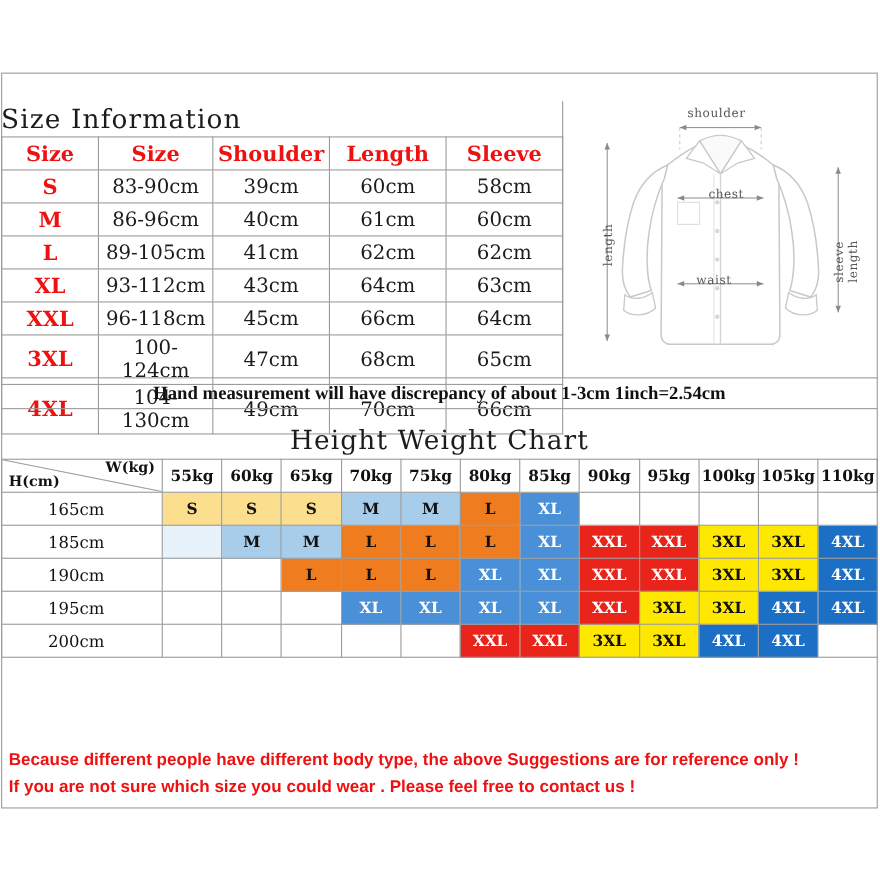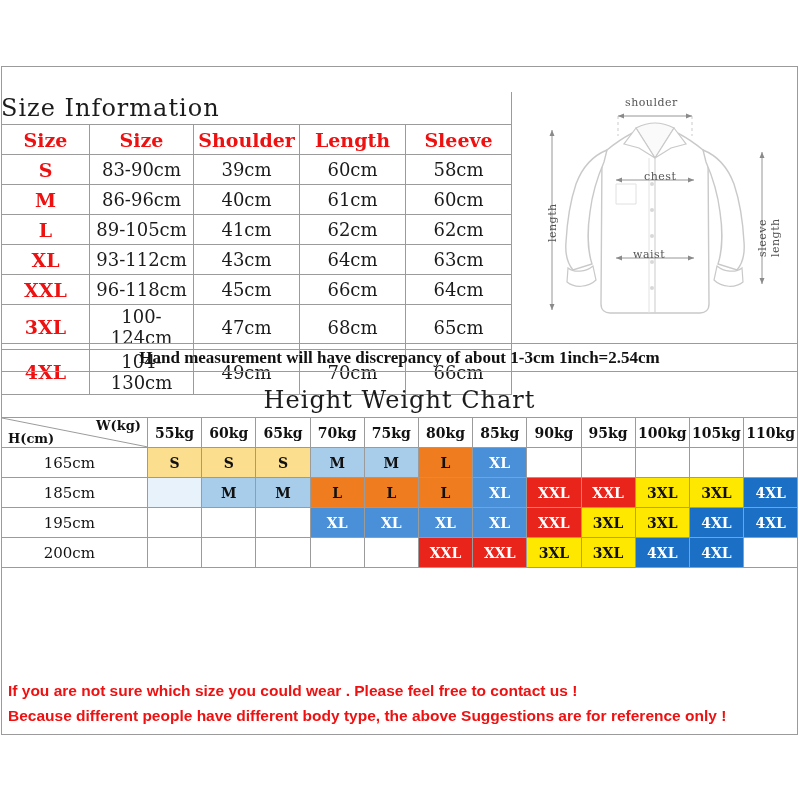--- a/index.html
+++ b/index.html
@@ -423,20 +423,35 @@
           <td class="cell" style="background: rgb(239, 124, 31); color: rgb(17, 17, 17);">L</td>
           <td class="cell" style="background: rgb(239, 124, 31); color: rgb(17, 17, 17);">L</td>
           <td class="cell" style="background: rgb(74, 144, 217); color: rgb(255, 255, 255);">XL</td>
           <td class="cell" style="background: rgb(232, 36, 27); color: rgb(255, 255, 255);">XXL</td>
           <td class="cell" style="background: rgb(232, 36, 27); color: rgb(255, 255, 255);">XXL</td>
           <td class="cell" style="background: rgb(255, 232, 0); color: rgb(17, 17, 17);">3XL</td>
           <td class="cell" style="background: rgb(255, 232, 0); color: rgb(17, 17, 17);">3XL</td>
           <td class="cell" style="background: rgb(27, 111, 196); color: rgb(255, 255, 255);">4XL</td>
         </tr>
         <tr>
+          <td class="hcell">190cm</td>
+          <td class="cell" style="background: rgb(255, 255, 255); color: rgb(17, 17, 17);"></td>
+          <td class="cell" style="background: rgb(255, 255, 255); color: rgb(17, 17, 17);"></td>
+          <td class="cell" style="background: rgb(239, 124, 31); color: rgb(17, 17, 17);">L</td>
+          <td class="cell" style="background: rgb(239, 124, 31); color: rgb(17, 17, 17);">L</td>
+          <td class="cell" style="background: rgb(239, 124, 31); color: rgb(17, 17, 17);">L</td>
+          <td class="cell" style="background: rgb(74, 144, 217); color: rgb(255, 255, 255);">XL</td>
+          <td class="cell" style="background: rgb(74, 144, 217); color: rgb(255, 255, 255);">XL</td>
+          <td class="cell" style="background: rgb(232, 36, 27); color: rgb(255, 255, 255);">XXL</td>
+          <td class="cell" style="background: rgb(232, 36, 27); color: rgb(255, 255, 255);">XXL</td>
+          <td class="cell" style="background: rgb(255, 232, 0); color: rgb(17, 17, 17);">3XL</td>
+          <td class="cell" style="background: rgb(255, 232, 0); color: rgb(17, 17, 17);">3XL</td>
+          <td class="cell" style="background: rgb(27, 111, 196); color: rgb(255, 255, 255);">4XL</td>
+        </tr>
+        <tr>
           <td class="hcell">195cm</td>
           <td class="cell" style="background: rgb(255, 255, 255); color: rgb(17, 17, 17);"></td>
           <td class="cell" style="background: rgb(255, 255, 255); color: rgb(17, 17, 17);"></td>
           <td class="cell" style="background: rgb(255, 255, 255); color: rgb(17, 17, 17);"></td>
           <td class="cell" style="background: rgb(74, 144, 217); color: rgb(255, 255, 255);">XL</td>
           <td class="cell" style="background: rgb(74, 144, 217); color: rgb(255, 255, 255);">XL</td>
           <td class="cell" style="background: rgb(74, 144, 217); color: rgb(255, 255, 255);">XL</td>
           <td class="cell" style="background: rgb(74, 144, 217); color: rgb(255, 255, 255);">XL</td>
           <td class="cell" style="background: rgb(232, 36, 27); color: rgb(255, 255, 255);">XXL</td>
           <td class="cell" style="background: rgb(255, 232, 0); color: rgb(17, 17, 17);">3XL</td>
@@ -456,17 +471,17 @@
           <td class="cell" style="background: rgb(255, 232, 0); color: rgb(17, 17, 17);">3XL</td>
           <td class="cell" style="background: rgb(255, 232, 0); color: rgb(17, 17, 17);">3XL</td>
           <td class="cell" style="background: rgb(27, 111, 196); color: rgb(255, 255, 255);">4XL</td>
           <td class="cell" style="background: rgb(27, 111, 196); color: rgb(255, 255, 255);">4XL</td>
           <td class="cell" style="background: rgb(255, 255, 255); color: rgb(17, 17, 17);"></td>
         </tr>
       </tbody>
   </table>
 
   <div class="footer">
+    <div>Because different people have different body type, the above Suggestions are for reference only !</div>
     <div>If you are not sure which size you could wear . Please feel free to contact us !</div>
-    <div>Because different people have different body type, the above Suggestions are for reference only !</div>
   </div>
 
 </div>
 
 </body></html>

